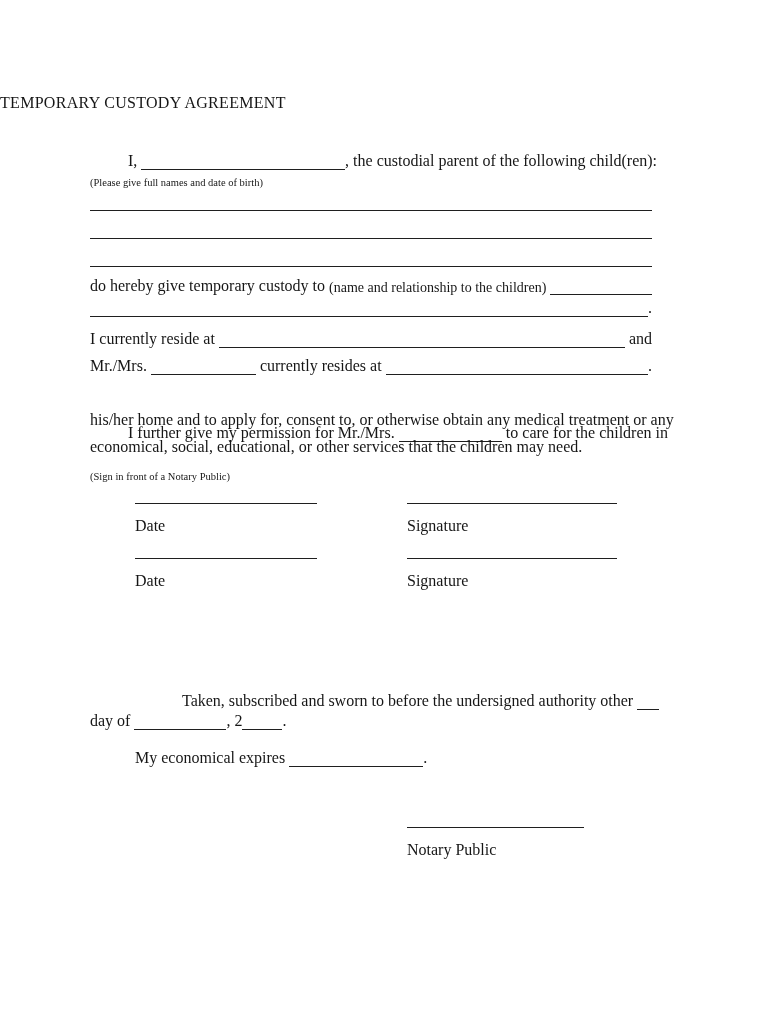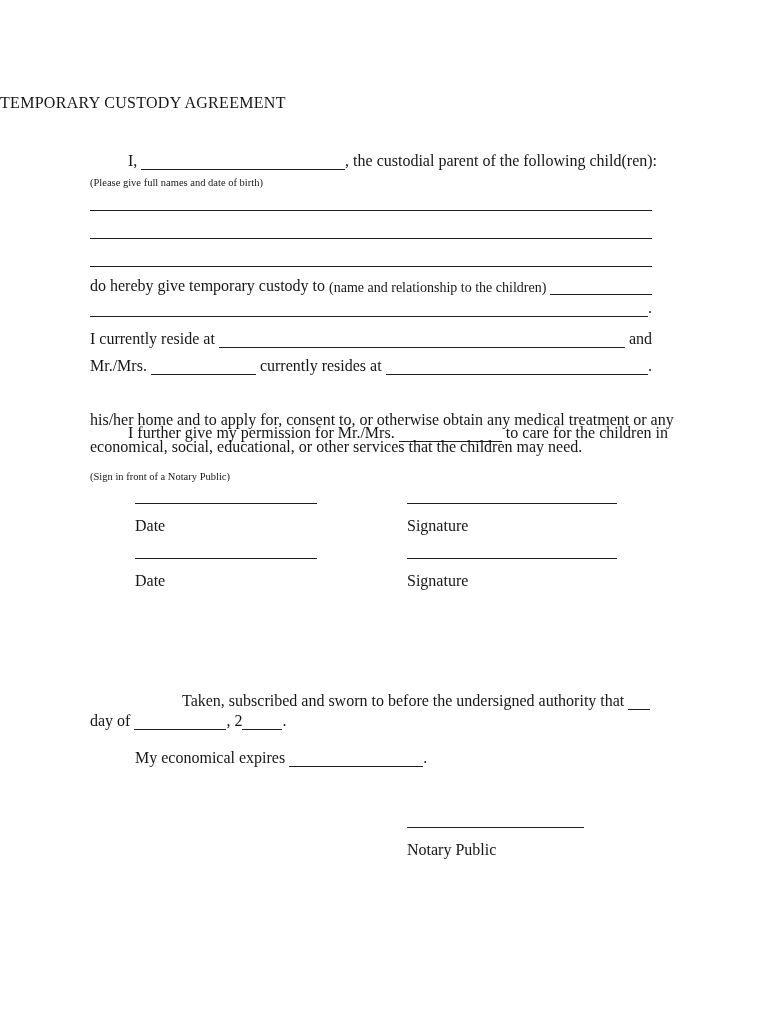--- a/index.html
+++ b/index.html
@@ -146,21 +146,21 @@
   <div class="sig" style="top:558px; left:135px; width:182px;">
     <div class="sigline"></div>
     <div class="siglabel">Date</div>
   </div>
   <div class="sig" style="top:558px; left:407px; width:210px;">
     <div class="sigline"></div>
     <div class="siglabel">Signature</div>
   </div>
 
   <div class="row" style="top:688px; left:182px;">
-    <span class="t">Taken, subscribed and sworn to before the undersigned authority that</span>
+    <span class="t">Taken, subscribed and sworn to before the undersigned authority other</span>
     <span class="blank ml" style="width:22px;"></span>
   </div>
 
   <div class="row" style="top:708px;">
     <span class="t">day of</span>
     <span class="blank ml" style="width:92px;"></span>
     <span class="t">, 2</span>
     <span class="blank" style="width:40px;"></span>
     <span class="t">.</span>
   </div>

